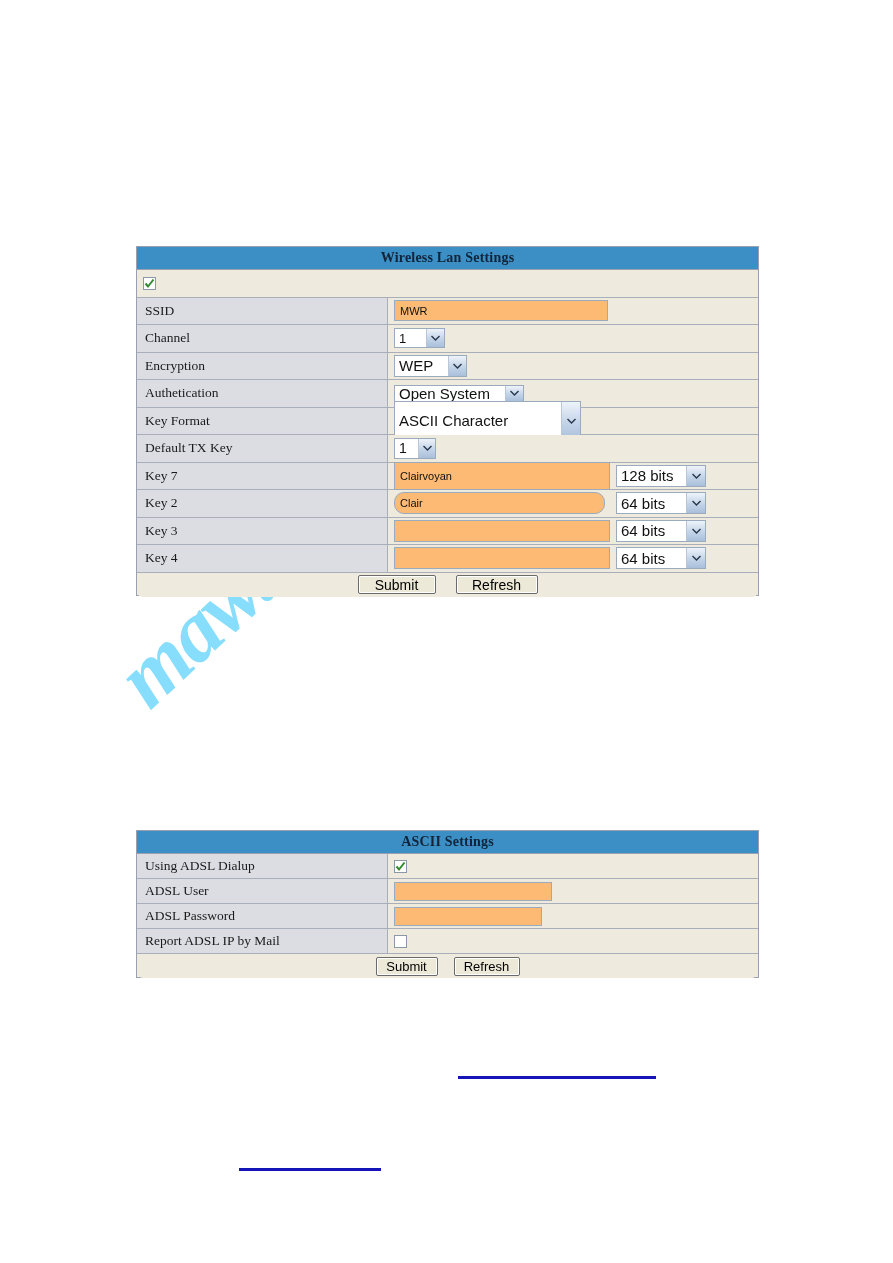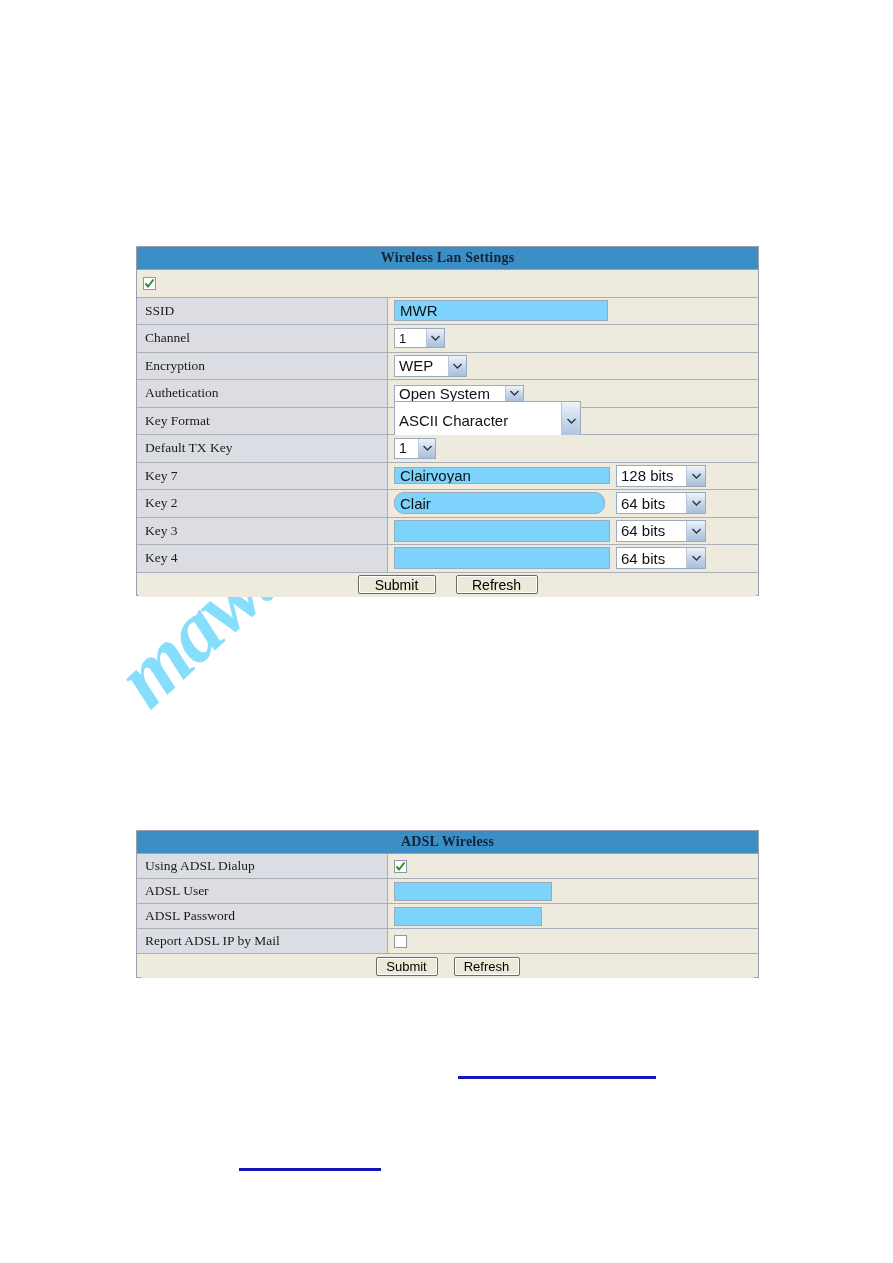--- a/index.html
+++ b/index.html
@@ -89,25 +89,25 @@
     display: flex;
     align-items: center;
     box-sizing: border-box;
     flex: 1 1 auto;
     padding-left: 6px;
     position: relative;
   }
 
   
   .textbox {
-    background: #7dd3fc;
+    background: #fdba74;
     border: 1px solid #9aabbd;
     box-sizing: border-box;
     font-family: "Liberation Sans", sans-serif;
-    font-size: 15px;
+    font-size: 11px;
     color: #111111;
     display: flex;
     align-items: center;
     padding-left: 5px;
     overflow: hidden;
     white-space: nowrap;
   }
 
   .select {
     background: #ffffff;
@@ -310,21 +310,21 @@
               <path d="M0.5 1 L4.5 5 L8.5 1" stroke="#28364d" stroke-width="1.4" fill="none"></path>
             </svg>
         </span>
       </span>
     </div>
   </div>
 
   <div class="row">
     <div class="cell-label">Key 7</div>
     <div class="cell-value keyval">
-      <span class="textbox" style="width:216px;height:17px;">Clairvoyan</span>
+      <span class="textbox" style="width:216px;height:28px;">Clairvoyan</span>
     </div>
     <div class="cell-value keybits">
       <span class="select" style="width:90px;height:22px;font-size:15px;">
         <span class="sel-text">128 bits</span>
         <span class="sel-arrow" style="width:18px;">
           <svg width="9" height="6" viewBox="0 0 9 6">
               <path d="M0.5 1 L4.5 5 L8.5 1" stroke="#28364d" stroke-width="1.4" fill="none"></path>
             </svg>
         </span>
       </span>
@@ -384,21 +384,21 @@
 
   <div class="row row-buttons">
     <span class="btn" style="width:78px;height:19px;">Submit</span>
     <span class="btn" style="width:82px;height:19px;">Refresh</span>
   </div>
 
 </div>
 
 <div class="panel" id="adsl-panel">
 
-  <div class="panel-header">ADSL Wireless</div>
+  <div class="panel-header">ASCII Settings</div>
 
   <div class="row">
     <div class="cell-label">Using ADSL Dialup</div>
     <div class="cell-value">
       <span class="checkbox">
         <svg width="11" height="11" viewBox="0 0 11 11">
           <path d="M1.5 5.5 L4 8.5 L9.5 1.5" stroke="#2f8b2f" stroke-width="2" fill="none"></path>
         </svg>
       </span>
     </div>

